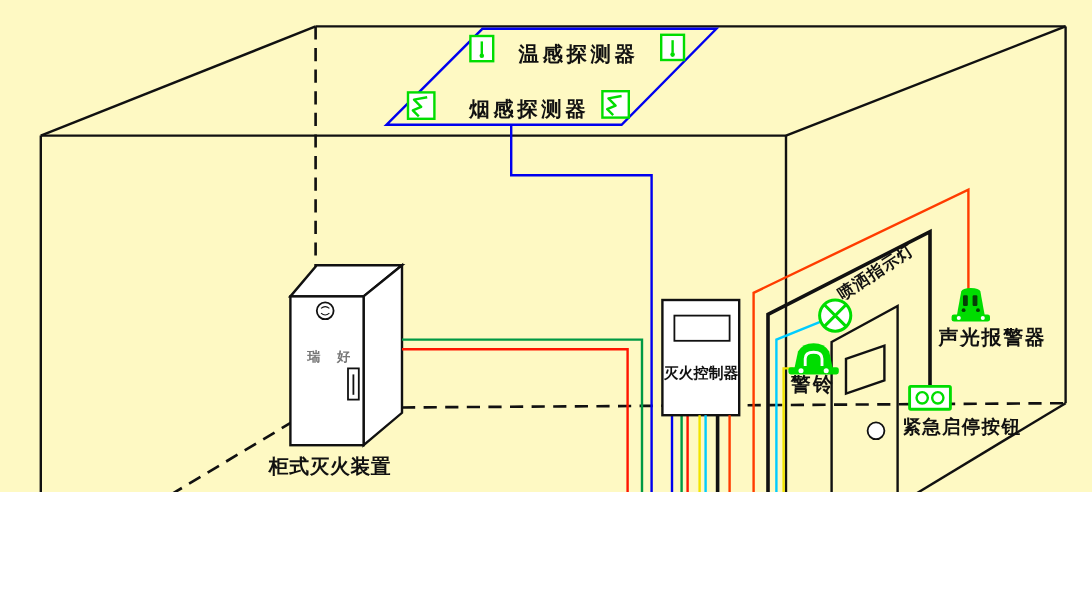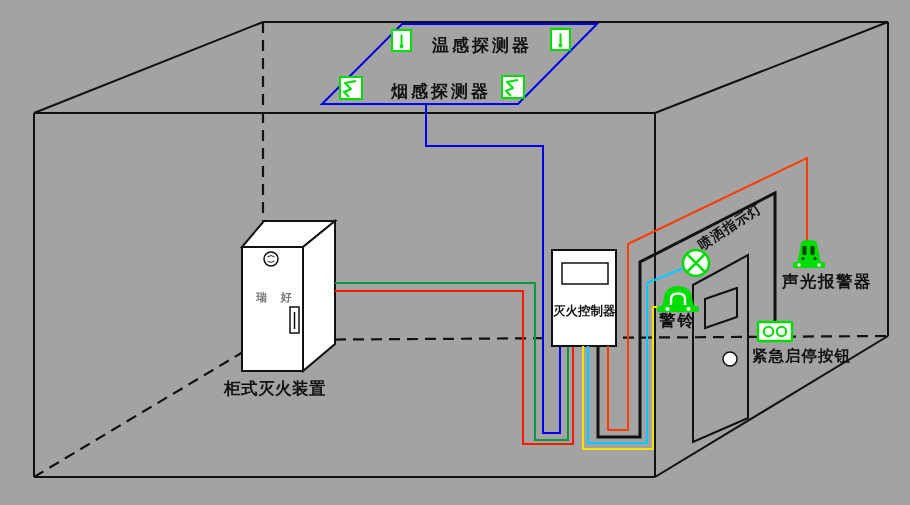--- a/index.html
+++ b/index.html
@@ -1,16 +1,16 @@
 <!DOCTYPE html>
 <html><head>
 <meta charset="utf-8">
 <style>
   html,body{margin:0;padding:0;background:#ffffff;}
-  .stage{position:relative;width:910px;height:505px;background:#a3a3a3;overflow:hidden;}
+  .stage{position:relative;width:910px;height:410px;background:#fef9c3;overflow:hidden;}
   svg{display:block;}
   .ln{stroke:#111;stroke-width:2;fill:none;}
   .lnd{stroke:#111;stroke-width:2.2;fill:none;stroke-dasharray:11 7;}
   .whitefill{fill:#fff;stroke:#111;stroke-width:2;}
   .thin{stroke:#111;stroke-width:1.5;fill:#fff;}
   .wire{fill:none;stroke-width:2;}
   .wire-thick{fill:none;stroke-width:3;}
   .grn-s{stroke:#00dd00;fill:#fff;}
   .grn-f{fill:#00dd00;stroke:none;}
   text{font-family:"DejaVu Sans","Liberation Sans",sans-serif;font-weight:bold;fill:#111;}

